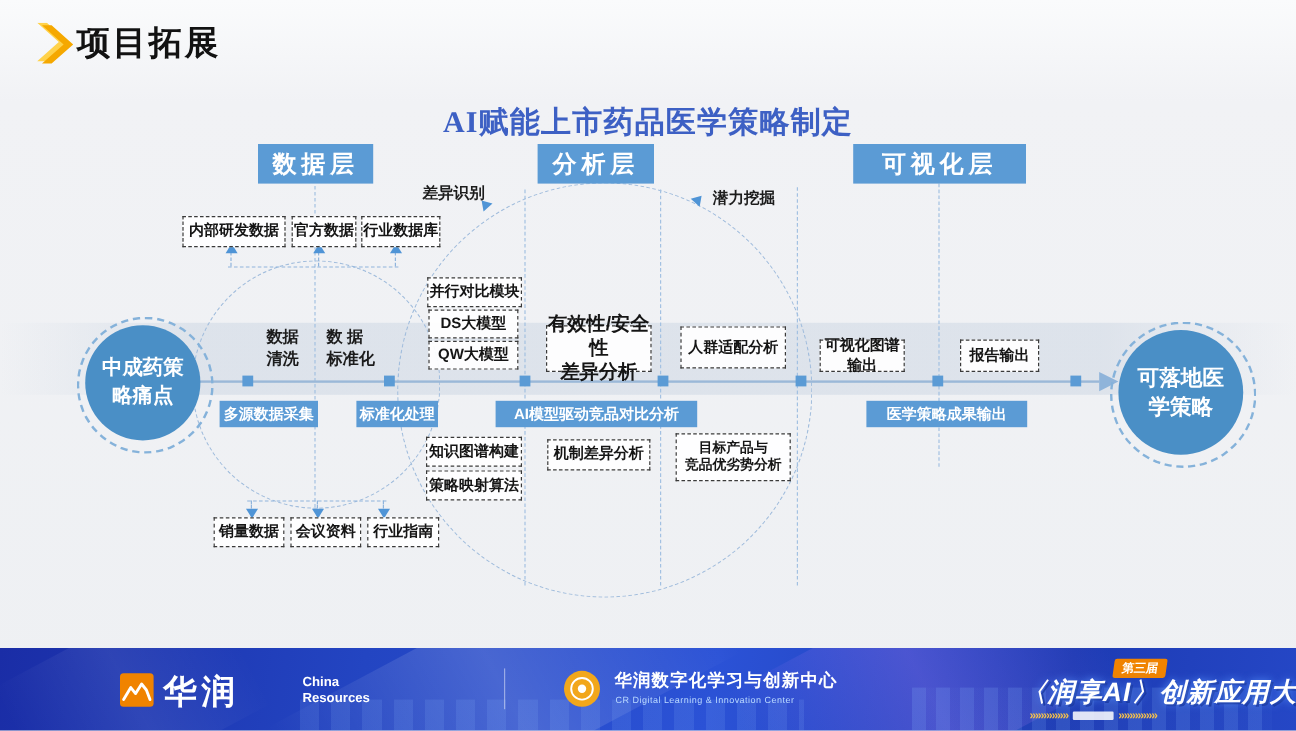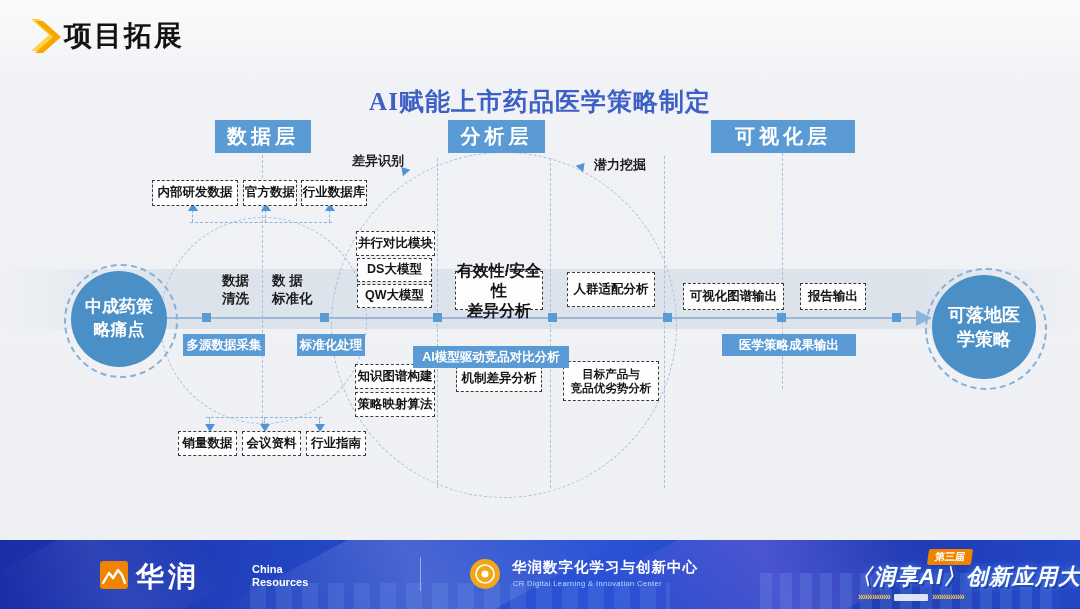--- a/index.html
+++ b/index.html
@@ -53,35 +53,35 @@
     font-weight:bold;font-size:12.5px;display:flex;flex-direction:column;align-items:center;justify-content:center;
     text-align:center;line-height:1.25;box-sizing:border-box;}
   .t1{left:152px;top:180px;width:86px;height:26px;}
   .t2{left:243px;top:180px;width:54px;height:26px;}
   .t3{left:301px;top:180px;width:66px;height:26px;}
   .m1{left:356px;top:231px;width:79px;height:25px;}
   .m2{left:357px;top:258px;width:75px;height:24px;}
   .m3{left:357px;top:284px;width:75px;height:24px;}
   .a1{left:455px;top:271px;width:88px;height:39px;font-size:16px;}
   .a2{left:567px;top:272px;width:88px;height:35px;}
-  .v1{left:683px;top:283px;width:101px;height:27px;}
+  .v1{left:683px;top:283px;width:71px;height:27px;}
   .v2{left:800px;top:283px;width:66px;height:27px;}
   .k1{left:355px;top:364px;width:80px;height:25px;}
   .k2{left:355px;top:392px;width:80px;height:25px;}
   .mech{left:456px;top:366px;width:86px;height:26px;}
   .tgt{left:563px;top:361px;width:96px;height:40px;font-size:11.5px;}
   .b1{left:178px;top:431px;width:59px;height:25px;}
   .b2{left:242px;top:431px;width:59px;height:25px;}
   .b3{left:306px;top:431px;width:60px;height:25px;}
   
   .stage{position:absolute;background:#5b9bd5;color:#fff;font-weight:bold;font-size:12.5px;
     display:flex;align-items:center;justify-content:center;box-sizing:border-box;}
   .s1{left:183px;top:334px;width:82px;height:22px;}
   .s2{left:297px;top:334px;width:68px;height:22px;}
-  .s3{left:413px;top:334px;width:156px;height:22px;margin-top:12px;}
+  .s3{left:413px;top:334px;width:168px;height:22px;}
   .s4{left:722px;top:334px;width:134px;height:22px;}
   
   .anno{position:absolute;font-size:13px;font-weight:bold;color:#1c1c1c;}
   .an1{left:352px;top:152px;}
   .an2{left:594px;top:156px;}
   .proc{position:absolute;font-size:13.5px;font-weight:bold;color:#1c1c1c;text-align:left;line-height:1.35;}
   .proc1{left:222px;top:272px;width:48px;}
   .proc2{left:272px;top:272px;width:60px;}
   
   .footer{position:absolute;left:0;top:540px;width:1080px;height:69px;overflow:hidden;

